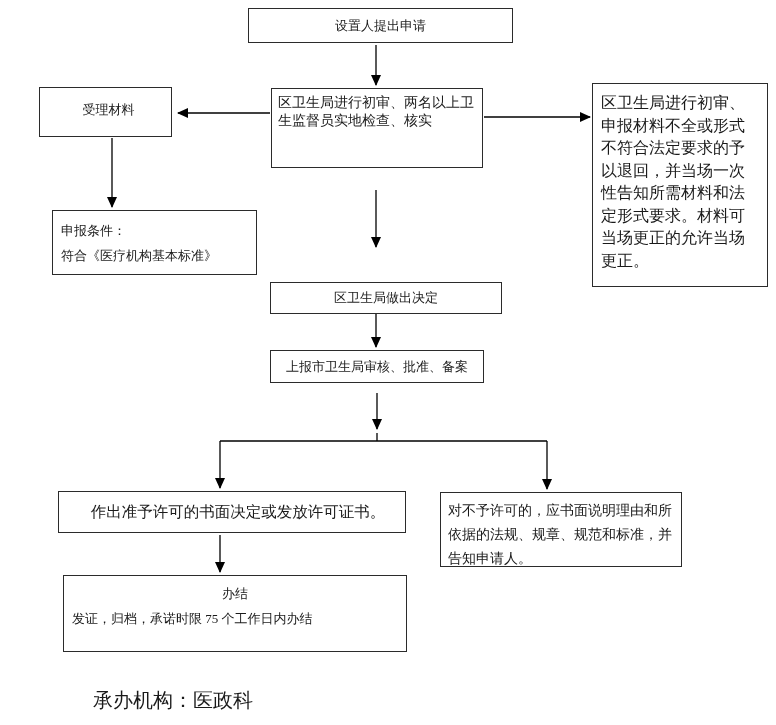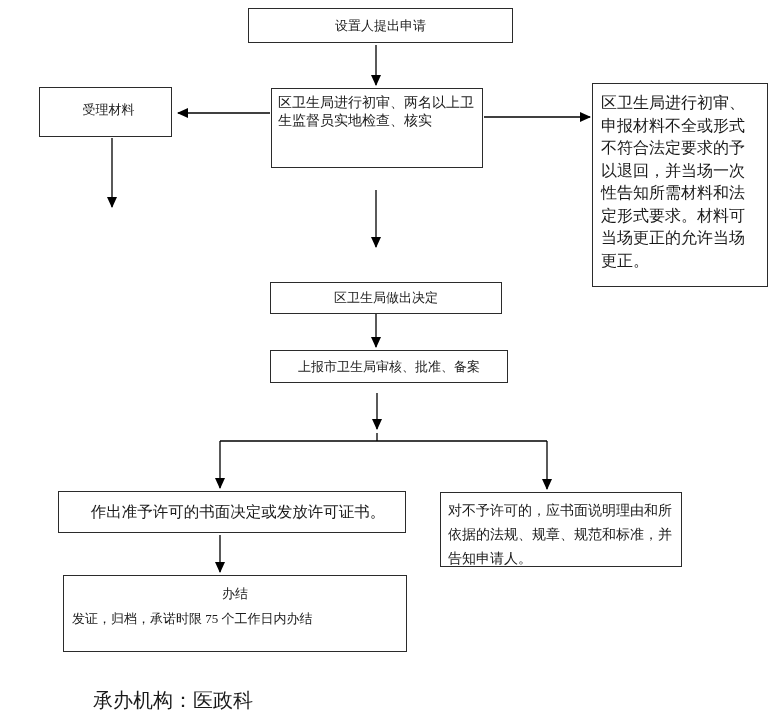--- a/index.html
+++ b/index.html
@@ -32,21 +32,21 @@
     align-items: center;
     justify-content: center;
     text-align: center;
   }
   .box-applicant { left: 248px; top: 8px; width: 265px; height: 35px; }
   .box-accept { left: 39px; top: 87px; width: 133px; height: 50px; padding: 9px 16px 0 22px; text-align: center; }
   .box-review { left: 271px; top: 88px; width: 212px; height: 80px; font-size: 14px; padding: 5px 6px; line-height: 18px; }
   .box-reject { left: 592px; top: 83px; width: 176px; height: 204px; font-size: 16px; line-height: 22.5px; padding: 8px 8px; }
   .box-conditions { left: 52px; top: 210px; width: 205px; height: 65px; padding: 7px 8px; line-height: 25px; }
   .box-decision { left: 270px; top: 250px; width: 232px; height: 32px; margin-top: 32px; }
-  .box-report { left: 270px; top: 350px; width: 238px; height: 33px; }
+  .box-report { left: 270px; top: 350px; width: 214px; height: 33px; }
   .box-grant { left: 58px; top: 491px; width: 348px; height: 42px; display: flex; align-items: center; padding: 0 0 0 12px; font-size: 15.5px; justify-content: center; }
   .box-denial { left: 440px; top: 492px; width: 242px; height: 75px; font-size: 14px; line-height: 24px; padding: 6px 7px; }
   .box-complete { left: 63px; top: 575px; width: 344px; height: 77px; padding: 5px 8px; line-height: 25px; }
   .box-complete .title-line { display: block; text-align: center; }
   .box-complete .detail-line { display: block; text-align: left; }
   .cond-line { display: block; }
   .footer-note {
     position: absolute;
     left: 93px; top: 687px;
     font-size: 20px;
@@ -86,20 +86,24 @@
   </div>
 
   <div class="node box-review">
     <span>区卫生局进行初审、两名以上卫生监督员实地检查、核实</span>
   </div>
 
   <div class="node box-reject">
     <span>区卫生局进行初审、申报材料不全或形式不符合法定要求的予以退回，并当场一次性告知所需材料和法定形式要求。材料可当场更正的允许当场更正。</span>
   </div>
 
+  <div class="node box-conditions">
+    <span class="cond-line">申报条件：</span>
+    <span class="cond-line">符合《医疗机构基本标准》</span>
+  </div>
 
   <div class="node center box-decision">
     <span>区卫生局做出决定</span>
   </div>
 
   <div class="node center box-report">
     <span>上报市卫生局审核、批准、备案</span>
   </div>
 
   <div class="node box-grant">

